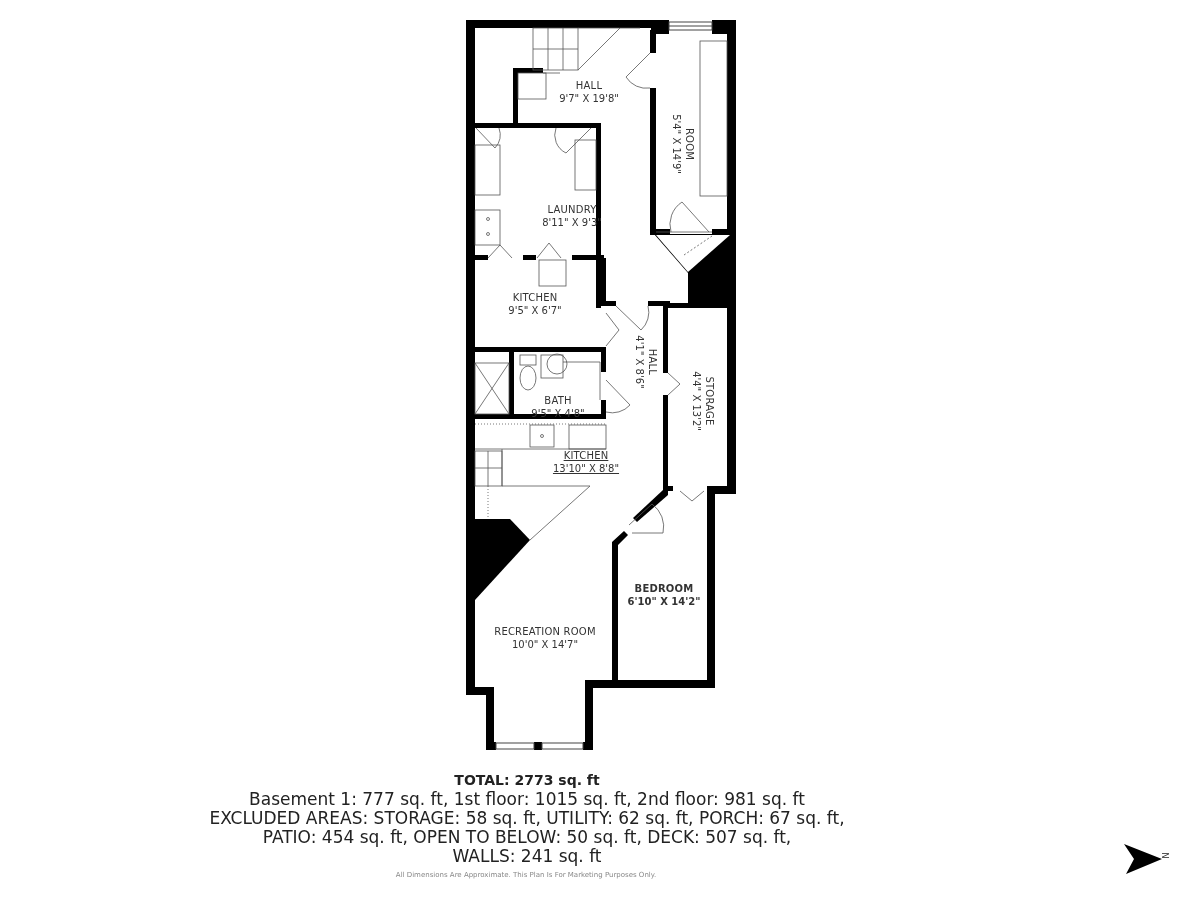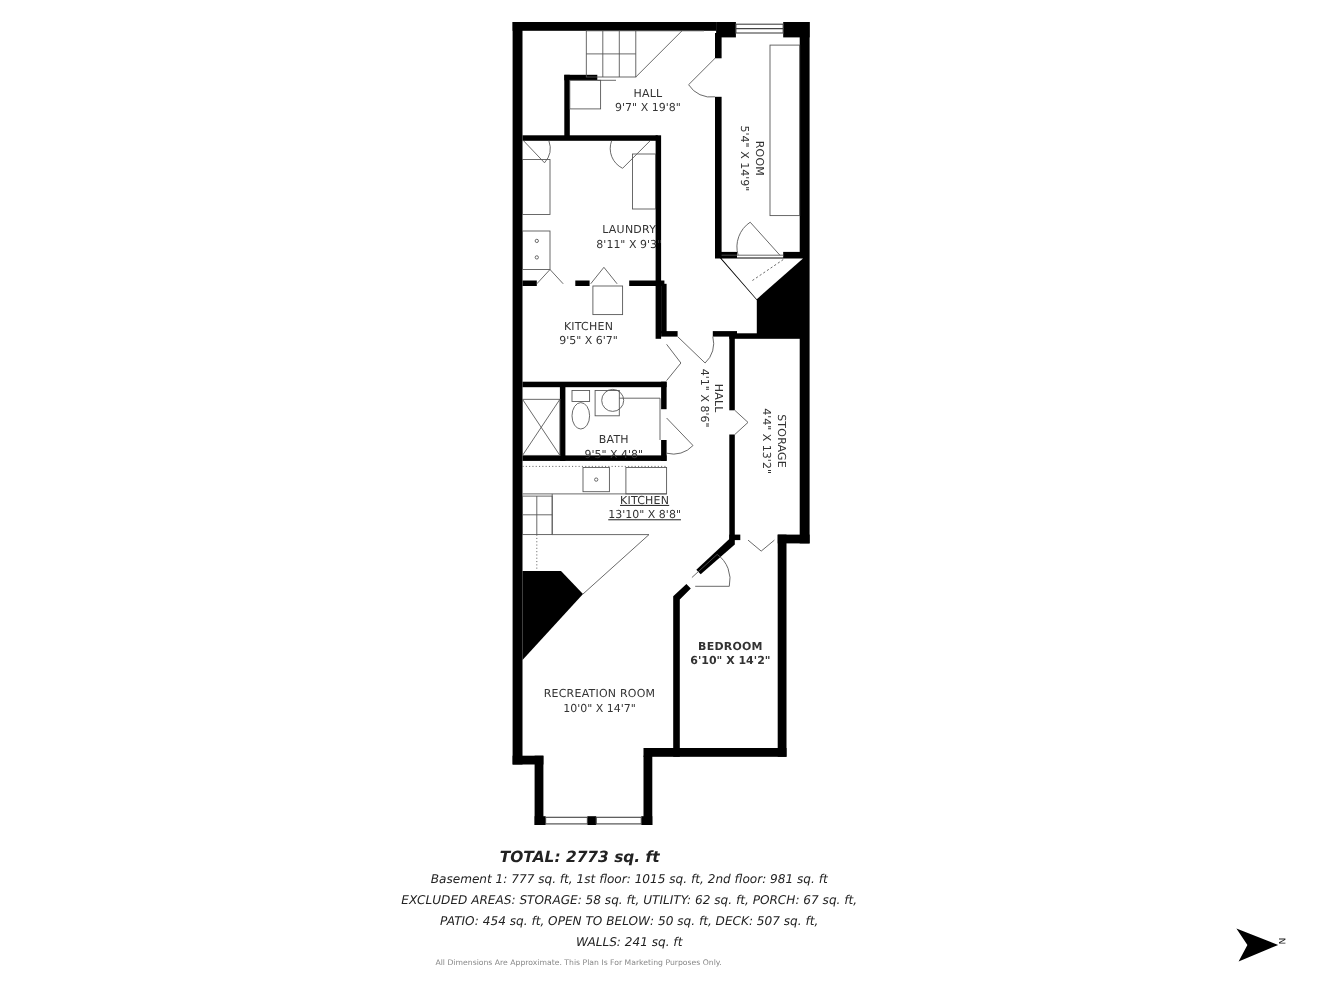--- a/index.html
+++ b/index.html
@@ -2,23 +2,23 @@
 <html><head>
 <meta charset="utf-8">
 <style>
   html, body { margin:0; padding:0; background:#ffffff; }
   body { width:1200px; height:900px; position:relative; overflow:hidden; font-family:"DejaVu Sans", sans-serif; color:#222; }
   #plan { position:absolute; left:0; top:0; width:1200px; height:900px; }
   .room-label { position:absolute; text-align:center; font-size:10px; line-height:13px; color:#333; white-space:nowrap; transform:translate(-50%,-50%); }
   .room-label .nm { display:block; letter-spacing:0.2px; }
   .room-label .dm { display:block; }
   .rot { transform:translate(-50%,-50%) rotate(90deg); }
-  .summary { position:absolute; left:0; width:1054px; text-align:center; color:#222;font-style:italic; }
+  .summary { position:absolute; left:0; width:1054px; text-align:center; color:#222; }
   .total { top:772px; font-size:14px; font-weight:bold; }
-  .line { font-size:11px; line-height:19px;margin-left:45px; }
+  .line { font-size:17px; line-height:19px; }
   .l1 { top:790px; } .l2 { top:809px; } .l3 { top:828px; } .l4 { top:847px; }
   .disclaimer { position:absolute; left:0; width:1052px; top:871px; text-align:center; font-size:7px; color:#888; }
   .compass { position:absolute; left:1122px; top:842px; width:50px; height:34px; }
   .compass-label { position:absolute; left:1162px; top:851px; font-size:8px; color:#222; transform:rotate(90deg); }
 </style>
 </head>
 <body>
 
 <svg id="plan" viewBox="0 0 1200 900" xmlns="http://www.w3.org/2000/svg">
   <g fill="#000">

